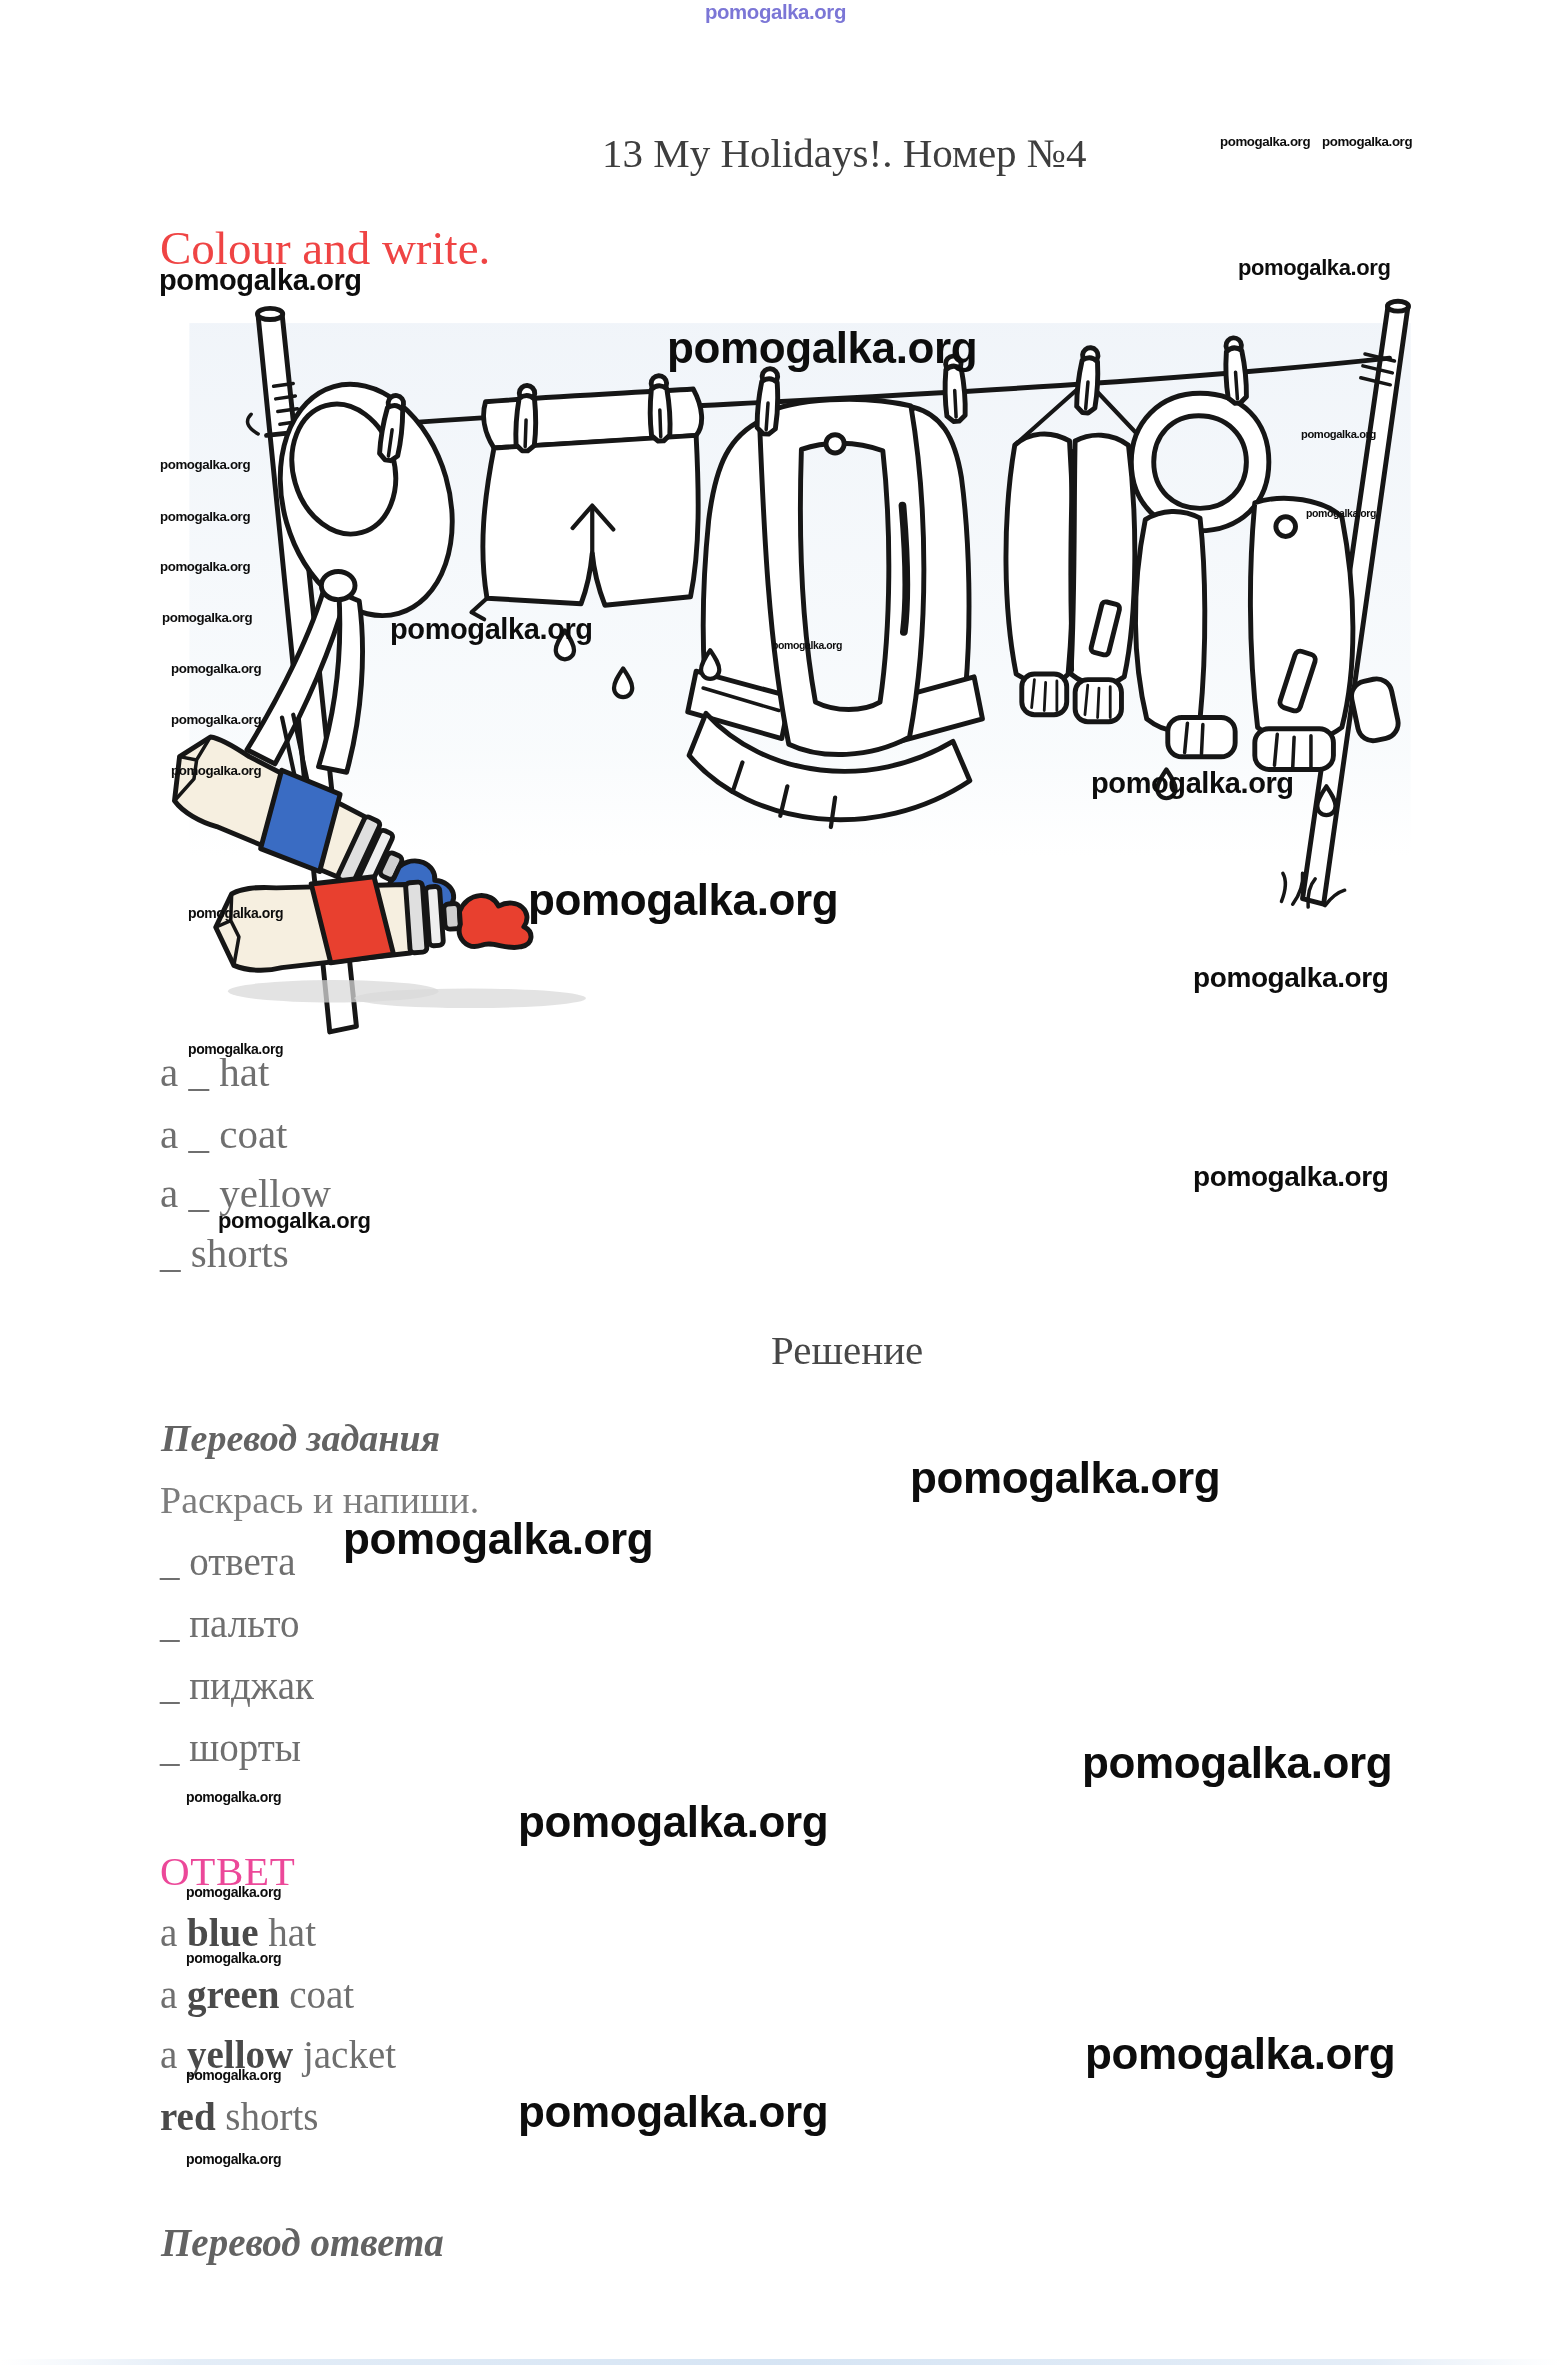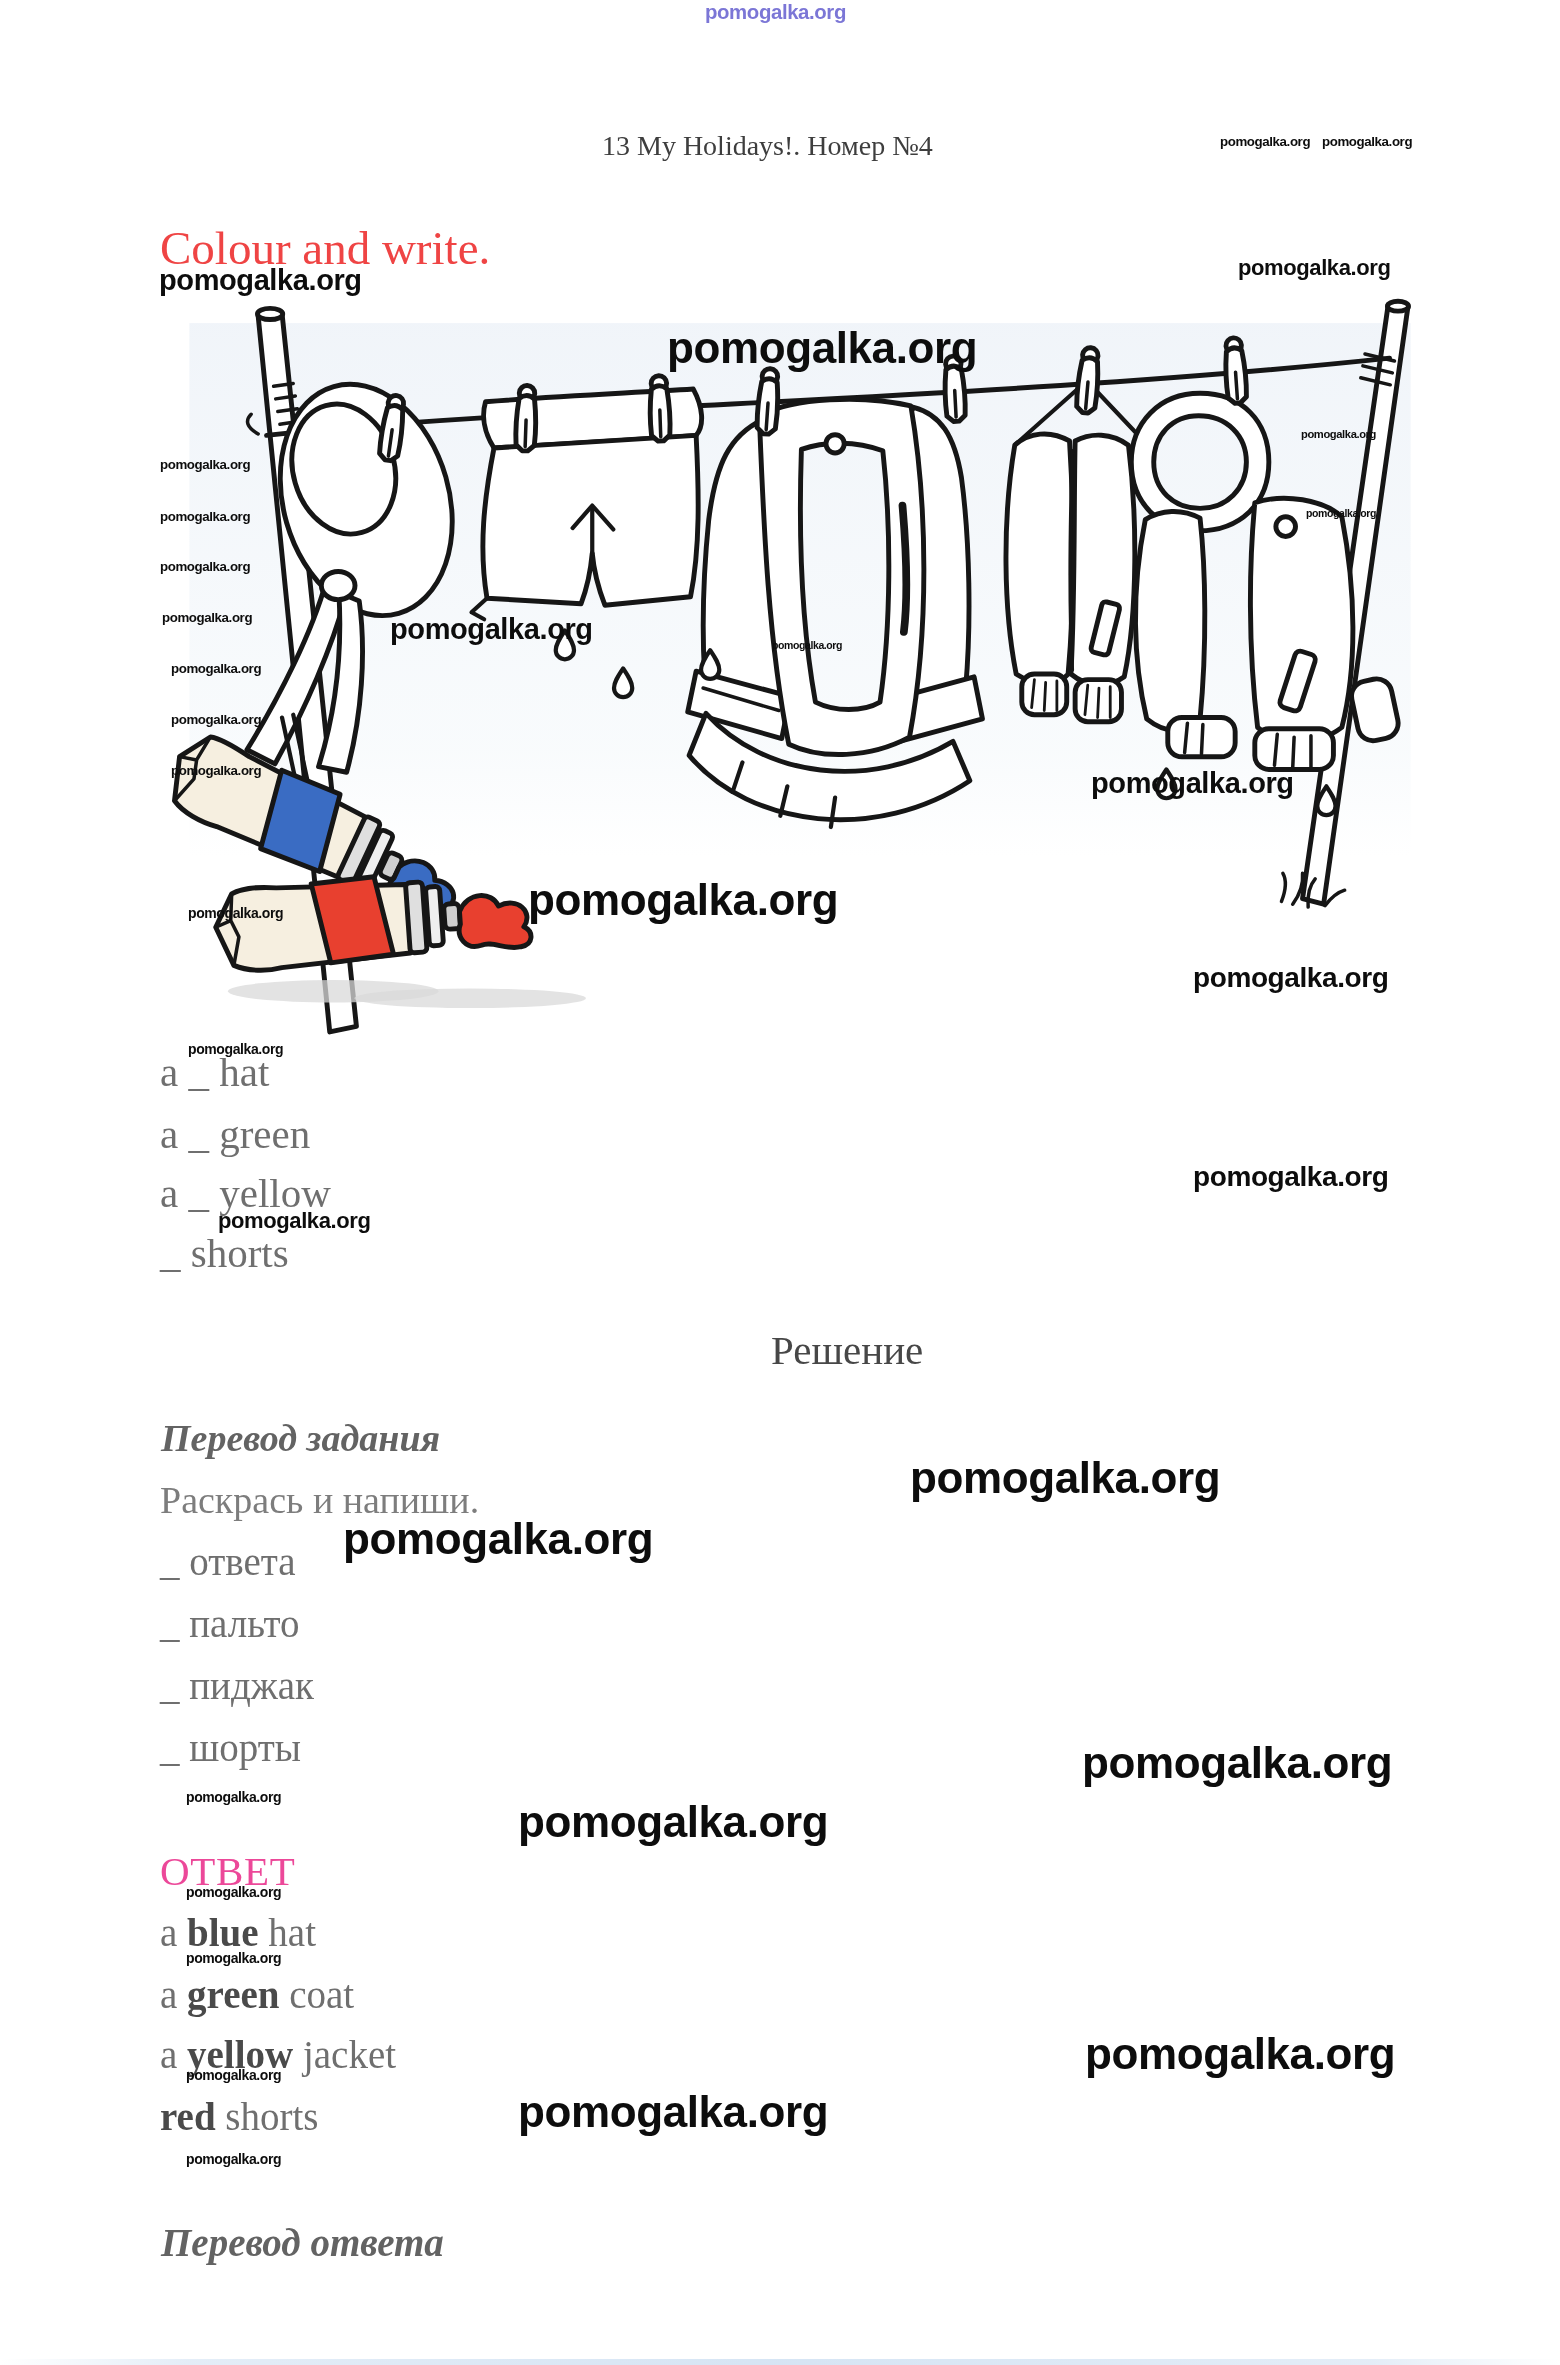--- a/index.html
+++ b/index.html
@@ -1,19 +1,19 @@
 <!DOCTYPE html>
 <html style="font-size:11.2px"><head>
 <meta charset="utf-8">
 <style>
   html,body{margin:0;padding:0;background:#ffffff;}
   .page{position:relative;width:1560px;height:2366px;background:#ffffff;overflow:hidden;
         font-family:"Liberation Serif",serif;}
   .abs{position:absolute;white-space:nowrap;line-height:1.1;}
-  .h-title{font-size:28px;color:#3e3e3e;}
+  .h-title{font-size:41px;color:#3e3e3e;}
   .instr{font-size:47px;color:#ef4444;}
   .item{font-size:41px;color:#6f6f6f;}
   .ru-item{font-size:39px;color:#6f6f6f;}
   .sol-head{font-size:41px;color:#474747;}
   .trans-head{font-size:38px;color:#636363;font-weight:700;font-style:italic;text-align:right;}
   .trans-instr{font-size:38px;color:#7d7d7d;}
   .answer-head{font-size:41px;color:#ec4899;font-weight:400;letter-spacing:0.7px;}
   .ans{font-size:39px;color:#6f6f6f;}
   .ansc{font-weight:700;color:#4a4a4a;}
   .wm{font-family:"Liberation Sans",sans-serif;font-weight:700;color:#0d0d0d;letter-spacing:-0.4px;}
@@ -179,21 +179,21 @@
         <rect x="286" y="-18" width="22" height="36" rx="7" fill="#cfcfcf"></rect>
         <path d="M308,-6 C 322,-34 356,-32 364,-10 C 392,-22 414,2 398,22 C 412,30 410,48 392,50 C 370,54 352,38 336,44 C 314,50 300,30 308,12 Z" fill="#e8402f"></path>
       </g>
     </g>
   </svg>
 
   <div class="abs h-title" style="left:602px;top:131px">13 My Holidays!. Номер №4</div>
   <div class="abs instr" style="left:160px;top:223px">Colour and write.</div>
 
   <div class="abs item" style="left:160px;top:1050px">a _ hat</div>
-  <div class="abs item" style="left:160px;top:1112px">a _ green</div>
+  <div class="abs item" style="left:160px;top:1112px">a _ coat</div>
   <div class="abs item" style="left:160px;top:1171px">a _ yellow</div>
   <div class="abs item" style="left:160px;top:1231px">_ shorts</div>
 
   <div class="abs sol-head" style="left:771px;top:1328px">Решение</div>
 
   <div class="abs trans-head" style="left:161px;top:1418px">Перевод задания</div>
   <div class="abs trans-instr" style="left:160px;top:1480px">Раскрась и напиши.</div>
 
   <div class="abs ru-item" style="left:160px;top:1541px">_ ответа</div>
   <div class="abs ru-item" style="left:160px;top:1603px">_ пальто</div>

